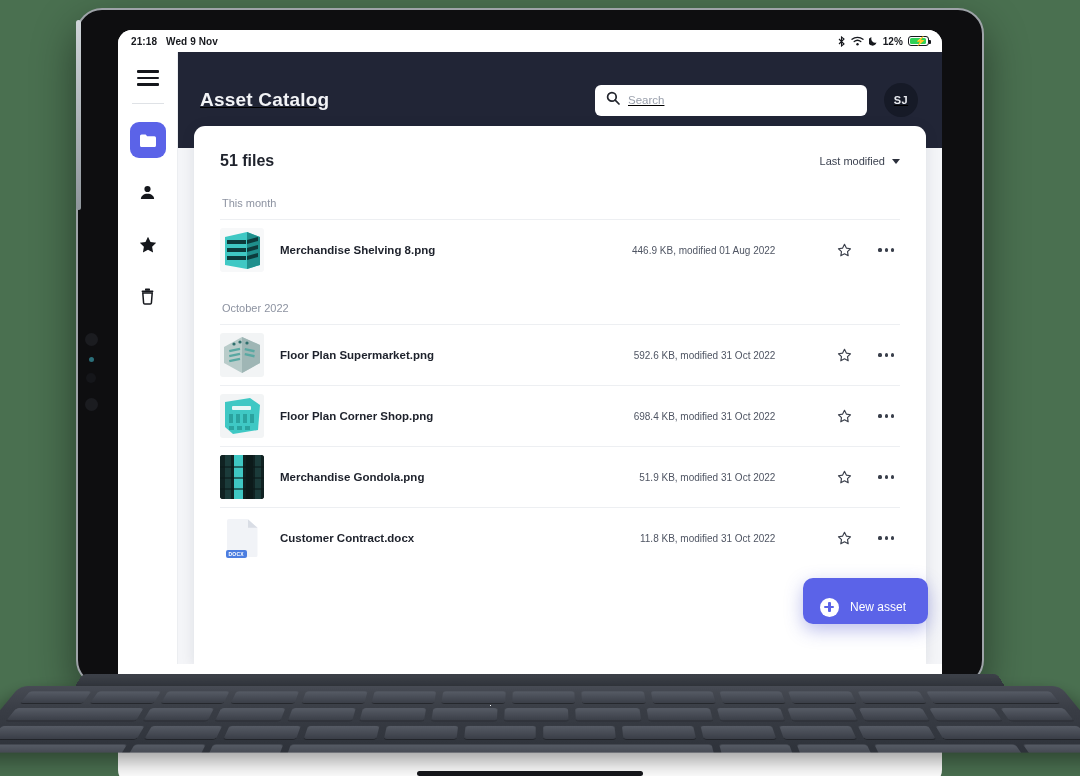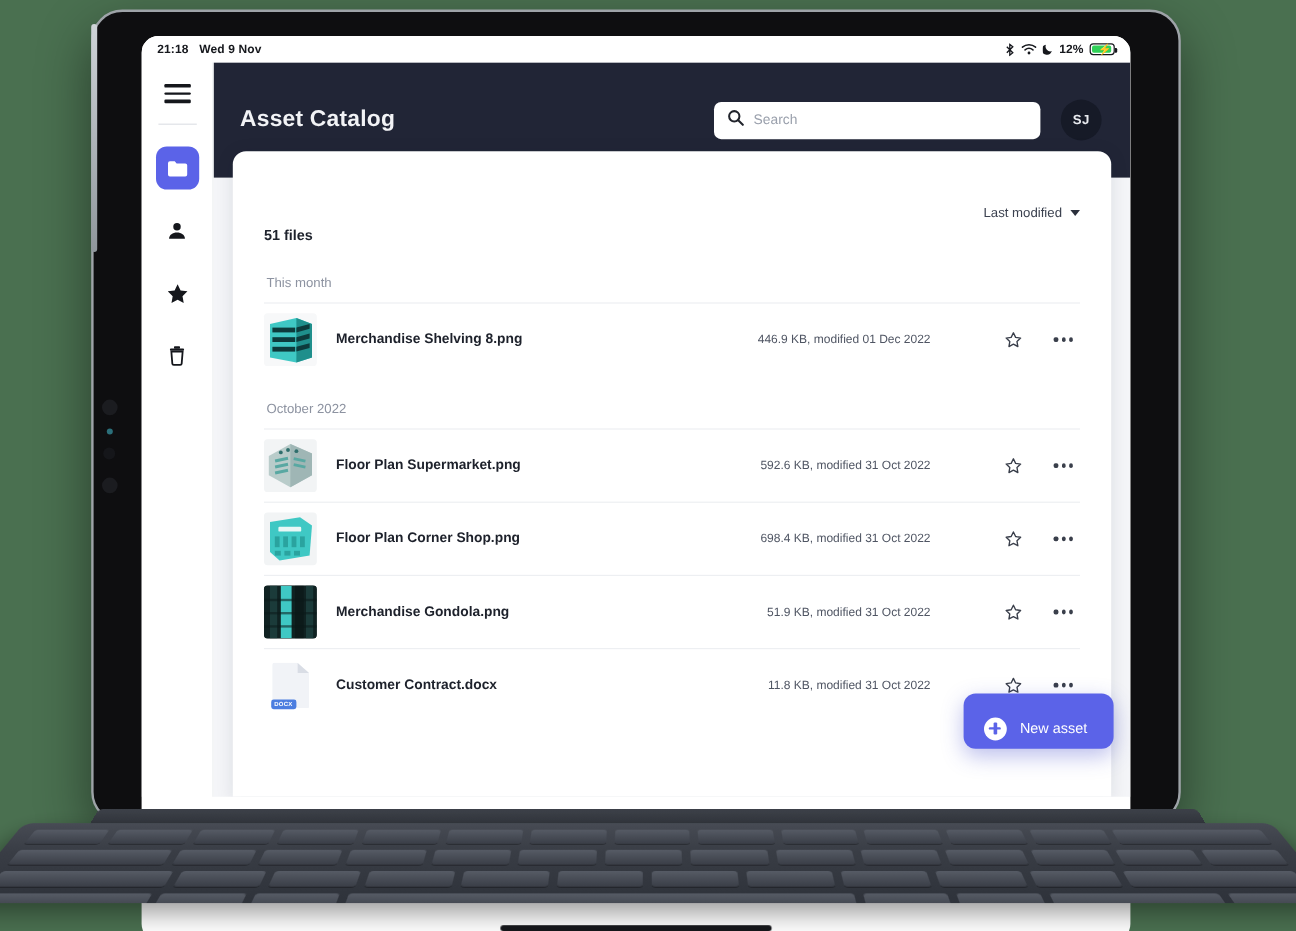--- a/index.html
+++ b/index.html
@@ -107,21 +107,21 @@
     width: 36px; height: 36px;
     display: flex; align-items: center; justify-content: center;
     border-radius: 9px;
     margin-bottom: 16px;
     cursor: pointer;
   }
   .nav-item.active { background: #5b63e8; }
   .nav-item svg { display: block; }
 
   
-  #app { flex: 1; position: relative; background: #f4f5f8; overflow: hidden; }
+  #app { flex: 1; position: relative; background: #f4f5f8; overflow: hidden; text-decoration: underline; }
 
   
   #app-header {
     height: 96px;
     background: #212536;
     display: flex; align-items: center;
     padding: 0 24px 0 22px;
     position: relative; z-index: 2;
   }
   #page-title {
@@ -158,21 +158,21 @@
     background: #ffffff;
     border-radius: 11px 11px 0 0;
     box-shadow: 0 2px 14px rgba(20,25,45,.10);
     z-index: 3;
     overflow: hidden;
   }
   #card-toolbar {
     display: flex; align-items: center;
     padding: 26px 26px 0 26px;
   }
-  #file-count { font-size: 12px; font-weight: bold; color: #1e222c; margin-top: 37px; }
+  #file-count { font-size: 16px; font-weight: bold; color: #1e222c; }
   #sort-control {
     margin-left: auto; display: flex; align-items: center; gap: 7px;
     font-size: 11px; color: #3c4250; cursor: pointer;
   }
   .caret {
     width: 0; height: 0;
     border-left: 4.5px solid transparent;
     border-right: 4.5px solid transparent;
     border-top: 5.5px solid #2b303c;
   }
@@ -421,21 +421,21 @@
                       <path d="M27 4 L40 9 L40 37 L27 41 Z" fill="#1f8f8c"></path>
                       <rect x="7" y="12" width="19" height="4" fill="#0d3b3c"></rect>
                       <rect x="7" y="20" width="19" height="4" fill="#0d3b3c"></rect>
                       <rect x="7" y="28" width="19" height="4" fill="#0d3b3c"></rect>
                       <path d="M27 12 L38 9 L38 13 L27 16 Z" fill="#0d3b3c"></path>
                       <path d="M27 20 L38 17 L38 21 L27 24 Z" fill="#0d3b3c"></path>
                       <path d="M27 28 L38 25 L38 29 L27 32 Z" fill="#0d3b3c"></path>
                     </svg></div>
                 </div>
                 <div class="file-name">Merchandise Shelving 8.png</div>
-                <div class="file-meta">446.9 KB, modified 01 Dec 2022</div>
+                <div class="file-meta">446.9 KB, modified 01 Aug 2022</div>
                 <div class="row-actions">
                   <span class="icon-btn">
                     <svg width="15" height="15" viewBox="0 0 17 16">
                       <path d="M8.5 1l2.1 4.3 4.7.7-3.4 3.3.8 4.7-4.2-2.2-4.2 2.2.8-4.7L1.7 6l4.7-.7z" fill="none" stroke="#3a3f4b" stroke-width="1.3" stroke-linejoin="round"></path>
                     </svg>
                   </span>
                   <span class="icon-btn dots">
                     <i></i>
                     <i></i>
                     <i></i>

